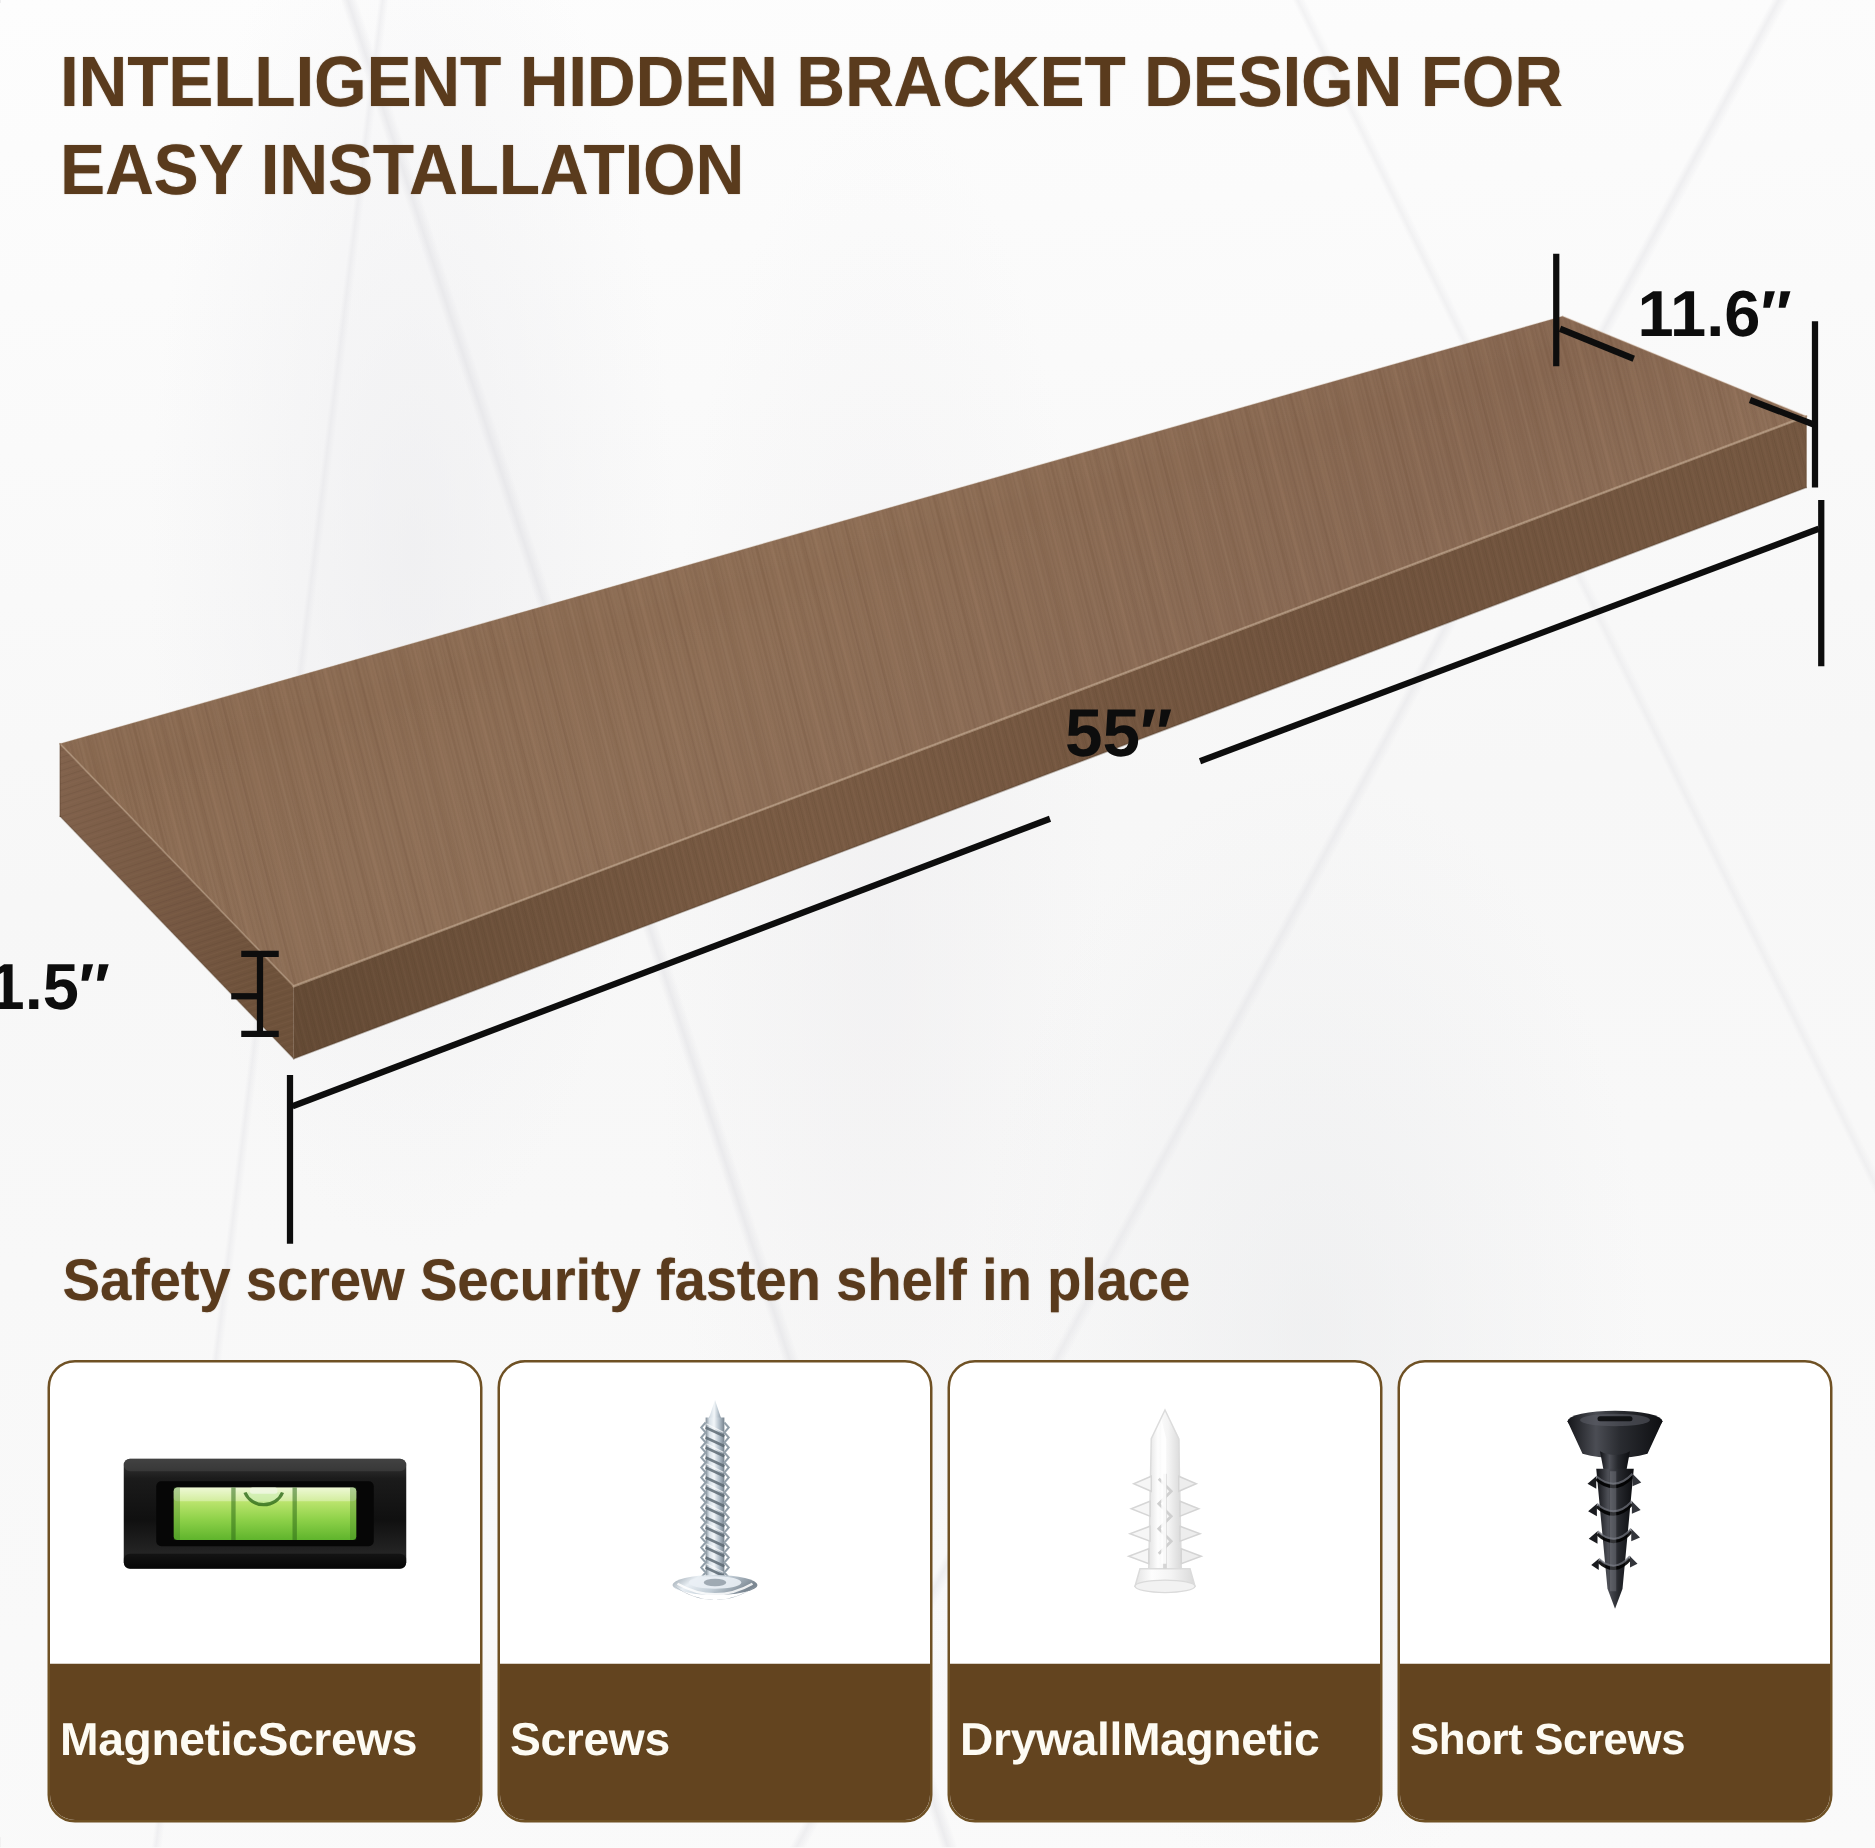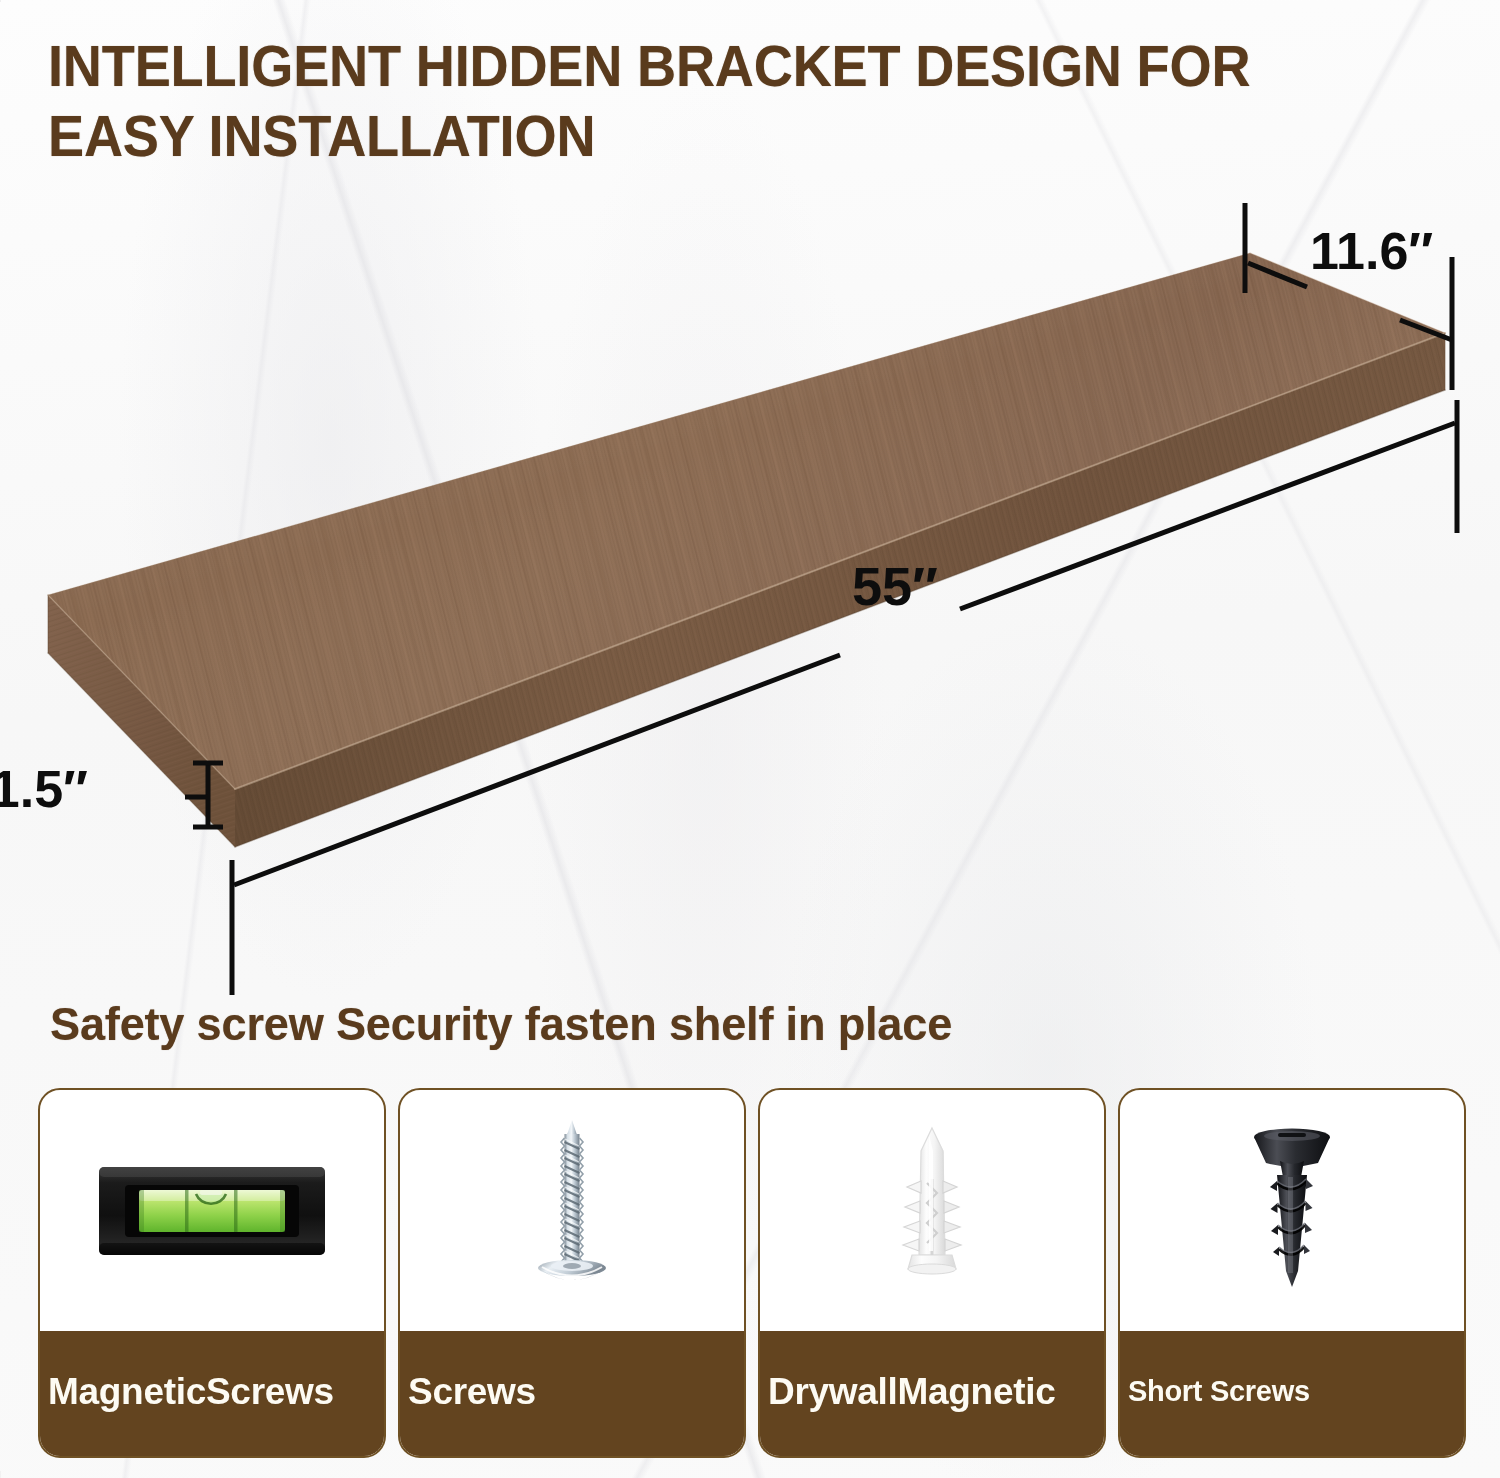--- a/index.html
+++ b/index.html
@@ -80,21 +80,21 @@
     flex:0 0 125px;
     background:#63441f;
     color:#fdfbf3;
     display:flex; align-items:center; 
     text-align:center;
     font-weight:700; font-size:37px; line-height:1.18;
     padding:4px 8px 8px;
     letter-spacing:-0.3px;
   }
   .card-footer.two-line{ font-size:37px; }
-  .card:nth-child(4) .card-footer{ font-size:29px; }
+  .card:nth-child(4) .card-footer{ font-size:35px; }
 </style>
 </head>
 <body>
 
 <div id="marble-bg"></div>
 
 <h1 class="headline">INTELLIGENT HIDDEN BRACKET DESIGN FOR EASY INSTALLATION</h1>
 
 <div id="shelf-scene">
   <svg viewBox="0 0 1500 680" xmlns="http://www.w3.org/2000/svg">

